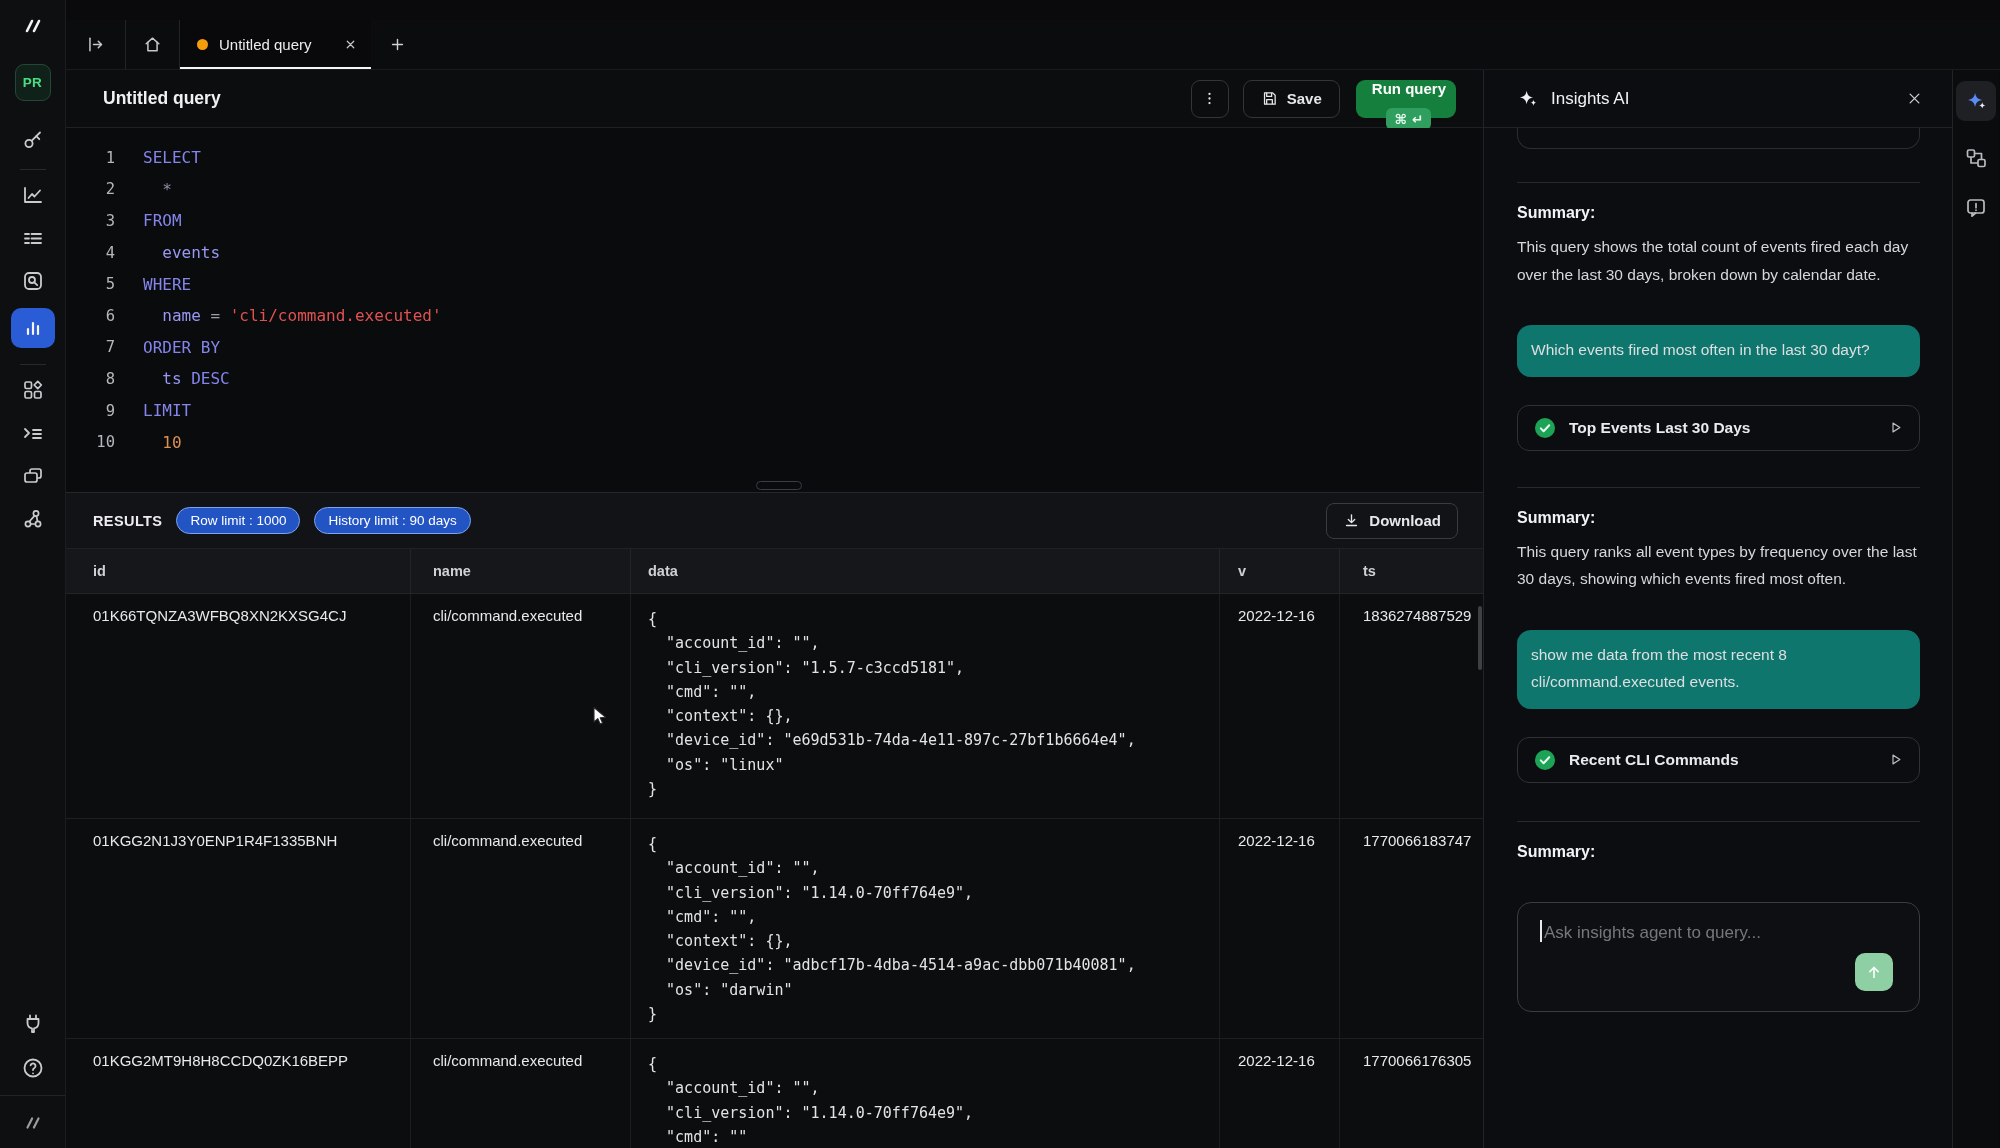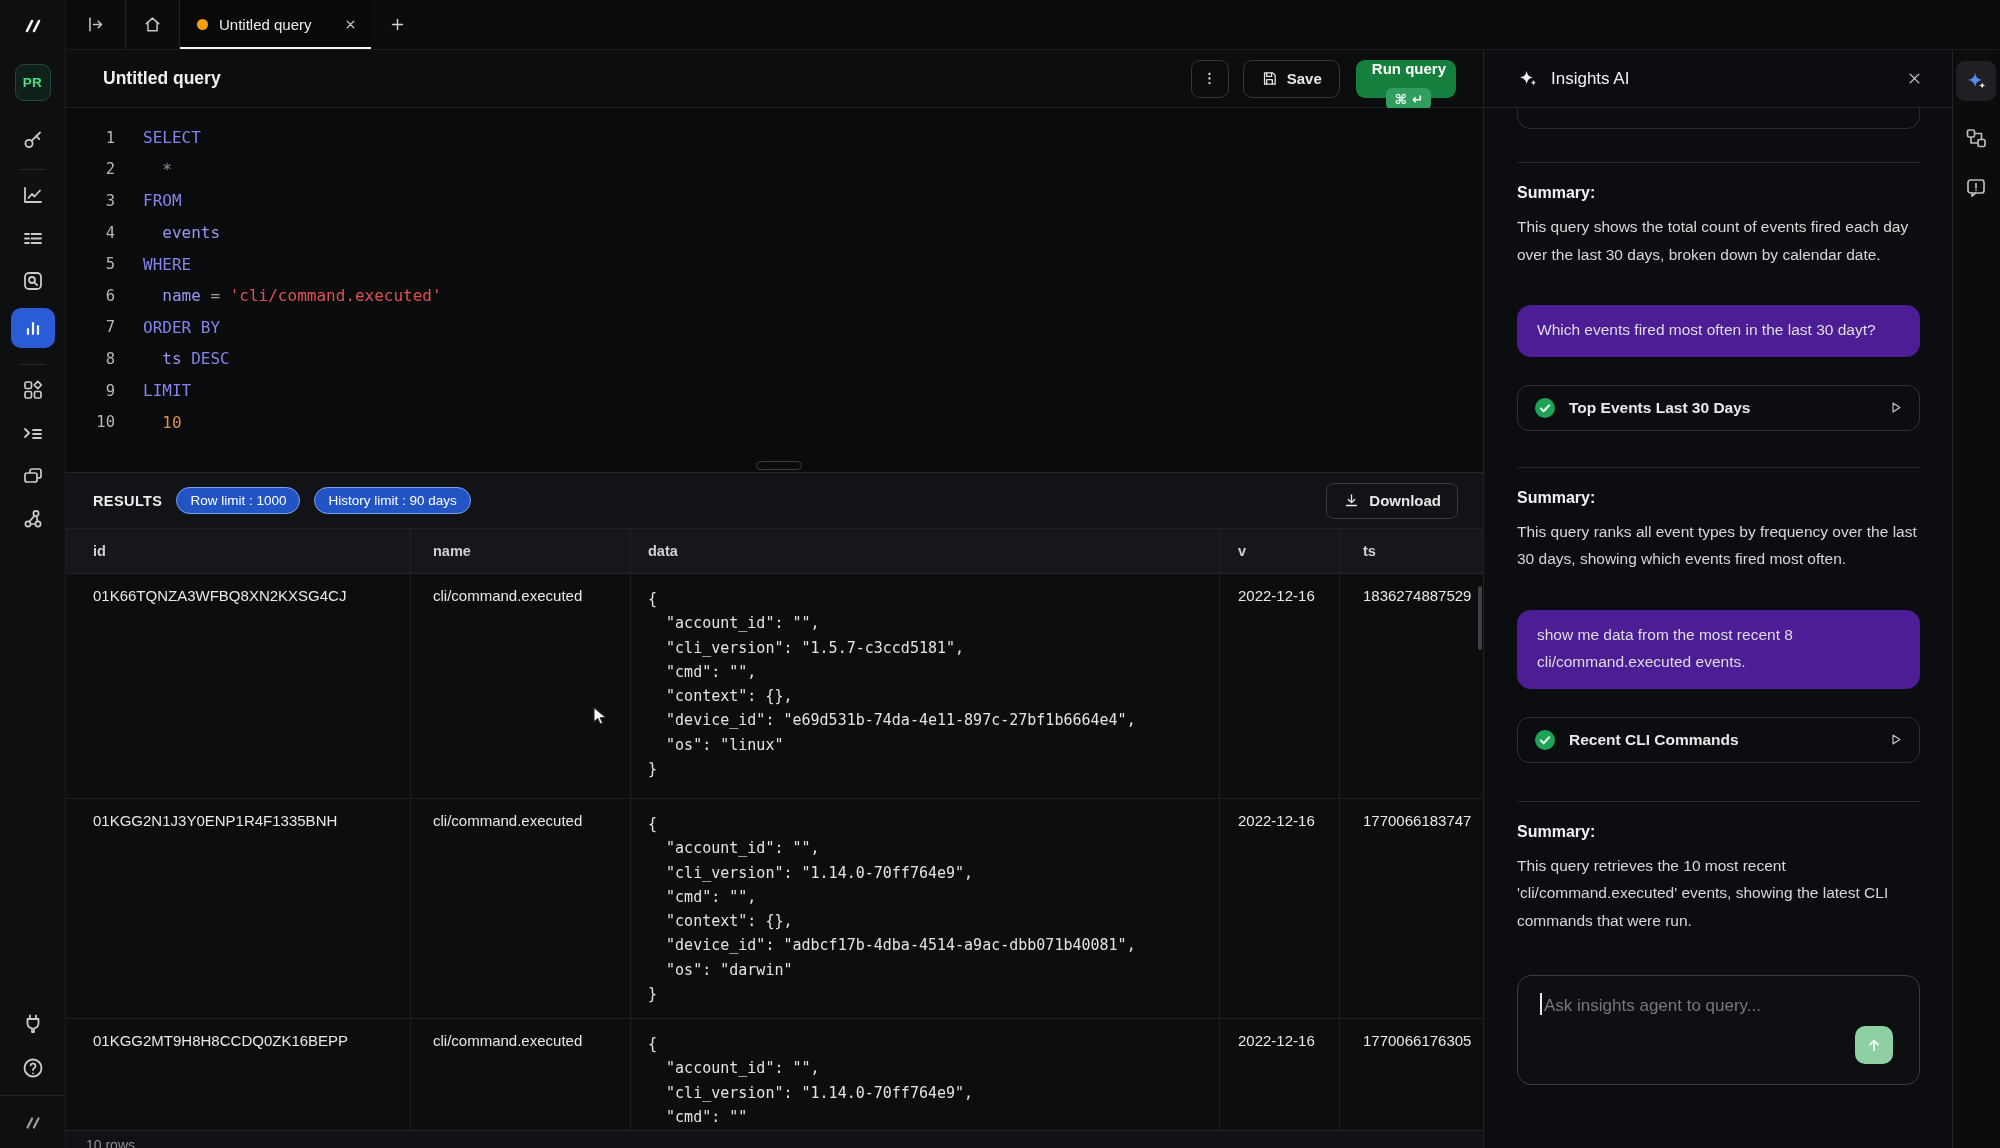--- a/index.html
+++ b/index.html
@@ -18,21 +18,21 @@
     display:flex; align-items:center; justify-content:center; letter-spacing:.3px; }
   .sb-sep { width:26px; height:1px; background:#28292c; margin-top:16px; }
   .mt26 { margin-top:26px; } .mt17 { margin-top:17px; } .mt12 { margin-top:12px; }
   .sb-active { margin-top:14px; width:44px; height:40px; border-radius:10px; background:#2a5cd6;
     display:flex; align-items:center; justify-content:center; color:#f4f6fb; }
   .sb-bottom { margin-top:auto; display:flex; flex-direction:column; align-items:center; width:100%; }
   .sb-foot { width:100%; border-top:1px solid #222327; margin-top:14px; padding:16px 0 14px;
     display:flex; justify-content:center; color:#9a9ca0; }
 
   
-  .rightcol { flex:1; display:flex; flex-direction:column; min-width:0; }
+  .rightcol { flex:1; display:flex; flex-direction:column; min-width:0;margin-top:20px; }
 
   
   .tabbar { height:50px; background:#0b0c0e; border-bottom:1px solid #1a1b1e;
     display:flex; align-items:stretch; flex:none; }
   .tb-btn { width:59px; display:flex; align-items:center; justify-content:center; color:#c6c8cb; }
   .tb-btn.home { width:53px; }
   .tb-btn svg { width:19px; height:19px; }
   .tb-sep { width:1px; background:#232427; }
   .tab { width:191px; display:flex; align-items:center; padding:0 14px 0 17px; position:relative; background:#09090b; }
   .tab::after { content:""; position:absolute; left:0; right:0; bottom:0; height:2px; background:#f5f6f8; }
@@ -100,21 +100,21 @@
   .insights { width:469px; flex:none; border-left:1px solid #222327; background:#0c0d10; display:flex; flex-direction:column; }
   .iheader { height:58px; border-bottom:1px solid #222327; display:flex; align-items:center; padding:0 30px 0 33px; flex:none; }
   .iheader .sparkle { color:#f0f1f3; width:21px; height:21px; }
   .ititle { margin-left:13px; font-size:17px; font-weight:400; color:#f0f1f3; }
   .iclose { color:#cfd1d4; display:flex; } .iclose svg { width:15px; height:15px; }
   .ibody { flex:1; padding:0 32px 0 33px; overflow:hidden; position:relative; }
   .card-partial { height:21px; border:1px solid #2c2d30; border-top:none; border-radius:0 0 14px 14px; }
   .idivider { height:1px; background:#28292c; margin-top:33px; }
   .ilabel { margin-top:21px; font-size:16px; font-weight:700; color:#f2f3f5; }
   .ipara { margin-top:11px; font-size:15.5px; line-height:27.5px; color:#d6d7d9; }
-  .ibubble { margin-top:37px; background:#4c1d95; border-radius:14px; padding:11px 20px 13px;
+  .ibubble { margin-top:37px; background:#0f766e; border-radius:14px; padding:11px 14px 13px;
     font-size:15.5px; line-height:27.5px; color:#dedfe1; }
   .icard { margin-top:28px; height:46px; border:1px solid #303135; border-radius:12px;
     display:flex; align-items:center; padding:0 16px; }
   .icard-label { margin-left:13px; font-size:15.5px; font-weight:600; color:#e9eaec; }
   .iplay { color:#b9bbbe; display:flex; } .iplay svg { width:15px; height:15px; }
   .mt36 { margin-top:36px; } .mt38 { margin-top:38px; }
   .iinput { margin-top:41px; height:110px; border:1px solid #3b3c40; border-radius:14px; background:#0e0f12;
     position:relative; padding:17px 22px; }
   .caret { display:inline-block; width:2px; height:22px; background:#e8e9eb; vertical-align:-4px; margin-right:2px; }
   .placeholder { font-size:17px; color:#75777c; }
@@ -477,21 +477,20 @@
             <div class="spacer"></div>
             <span class="iplay">
               <svg viewBox="0 0 24 24" fill="none" stroke="currentColor" stroke-width="1.9" stroke-linejoin="round">
                   <path d="M8 5 v14 l11-7 z"></path>
                 </svg>
             </span>
           </div>
 
           <div class="idivider mt38"></div>
           <div class="ilabel">Summary:</div>
-          <div class="ipara">This query retrieves the 10 most recent 'cli/command.executed' events, showing the latest CLI commands that were run.</div>
 
           <div class="iinput" role="textbox">
             <span class="caret"></span><span class="placeholder">Ask insights agent to query...</span>
             <div class="send">
               <svg viewBox="0 0 24 24" fill="none" stroke="currentColor" stroke-width="2.3" stroke-linecap="round" stroke-linejoin="round">
                   <path d="M12 19 V6"></path>
                   <path d="M6.5 11.5 L12 6 l5.5 5.5"></path>
                 </svg>
             </div>
           </div>

